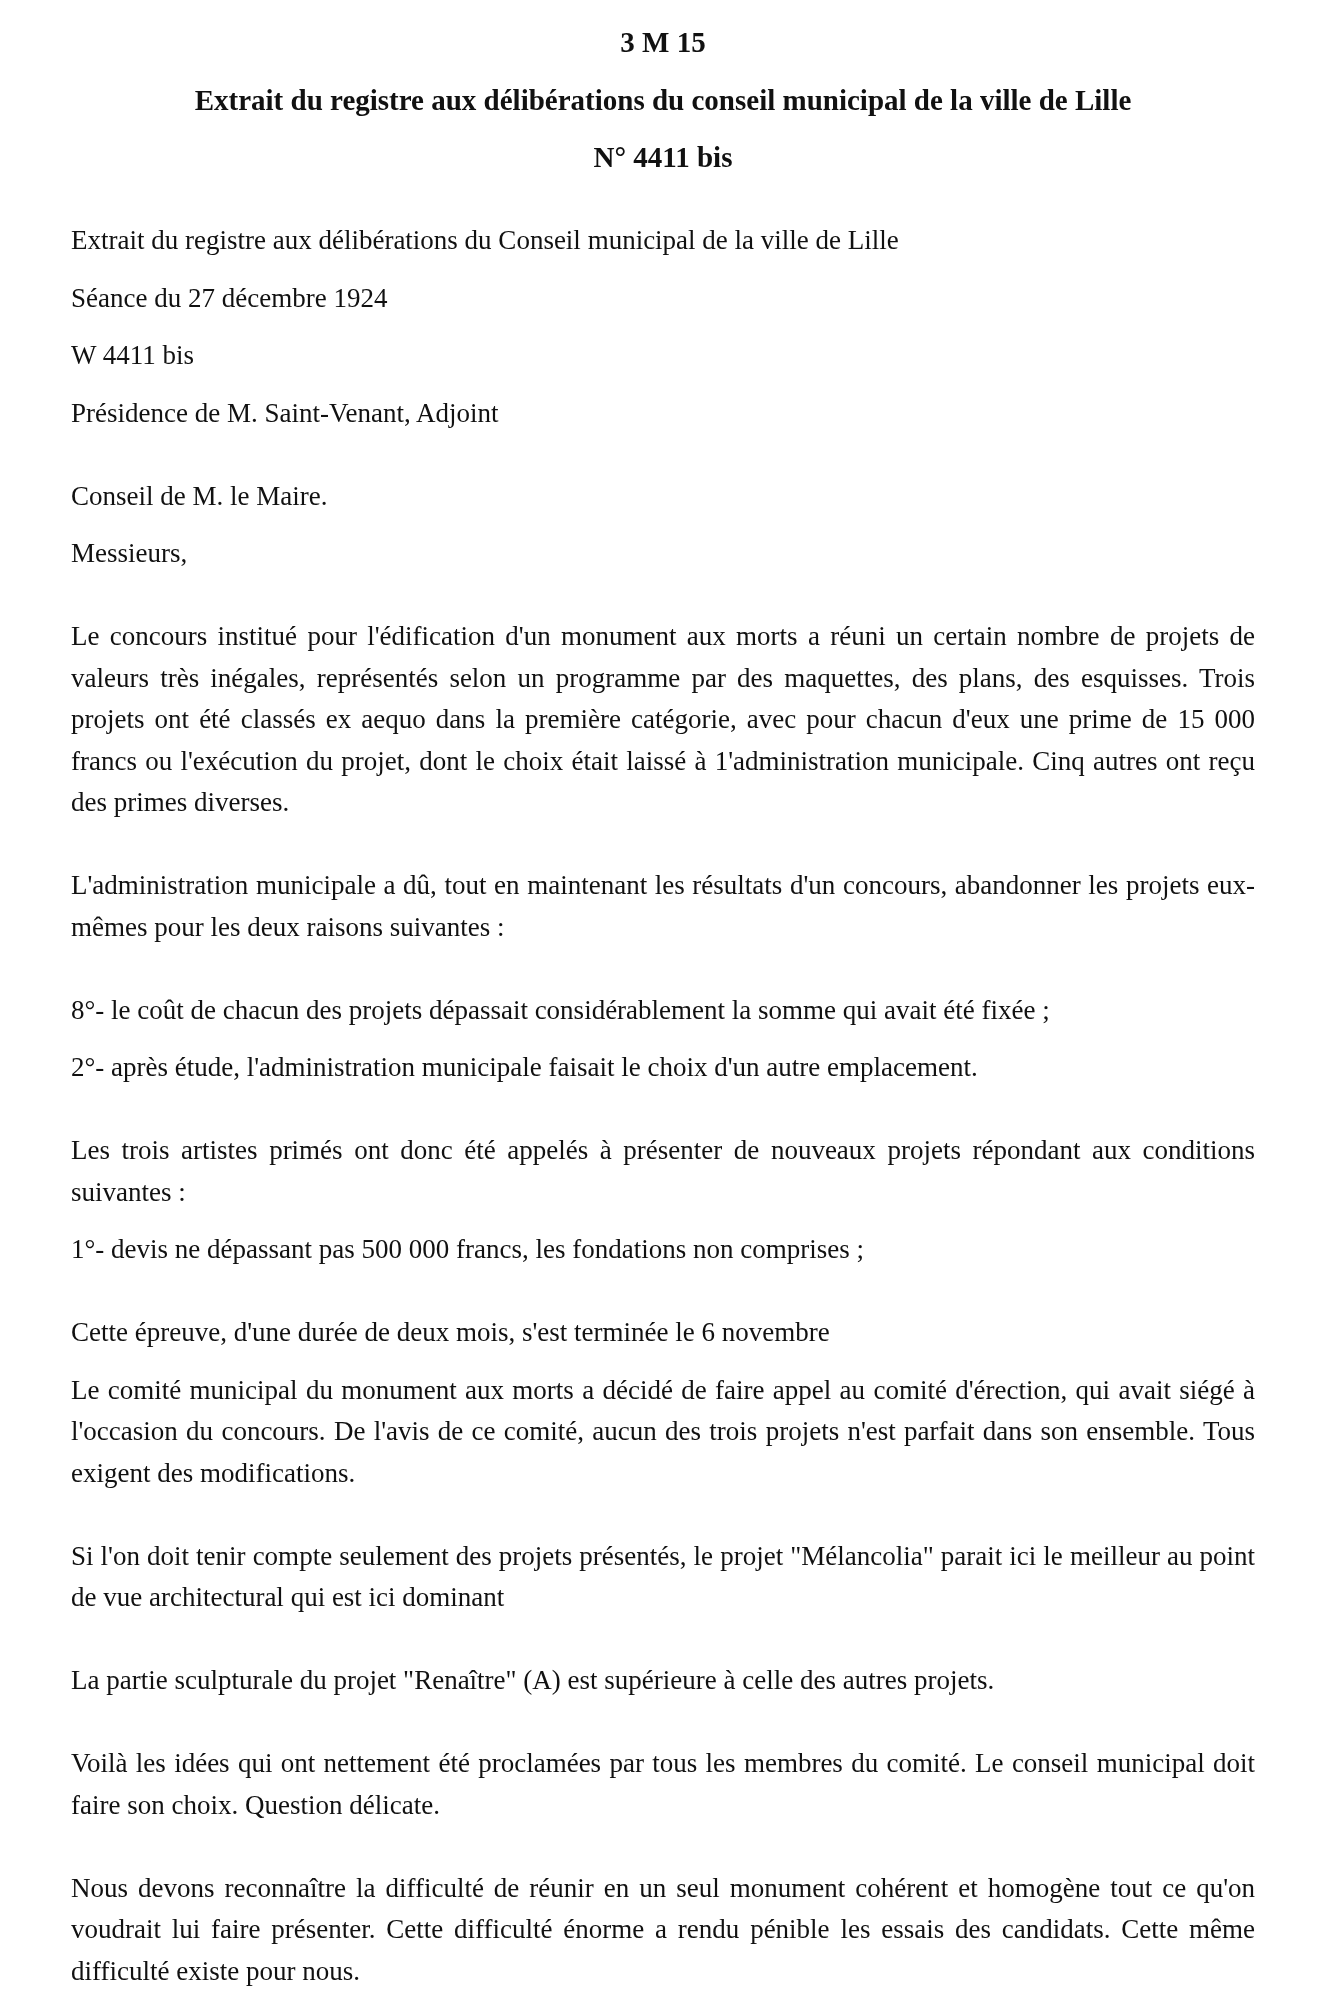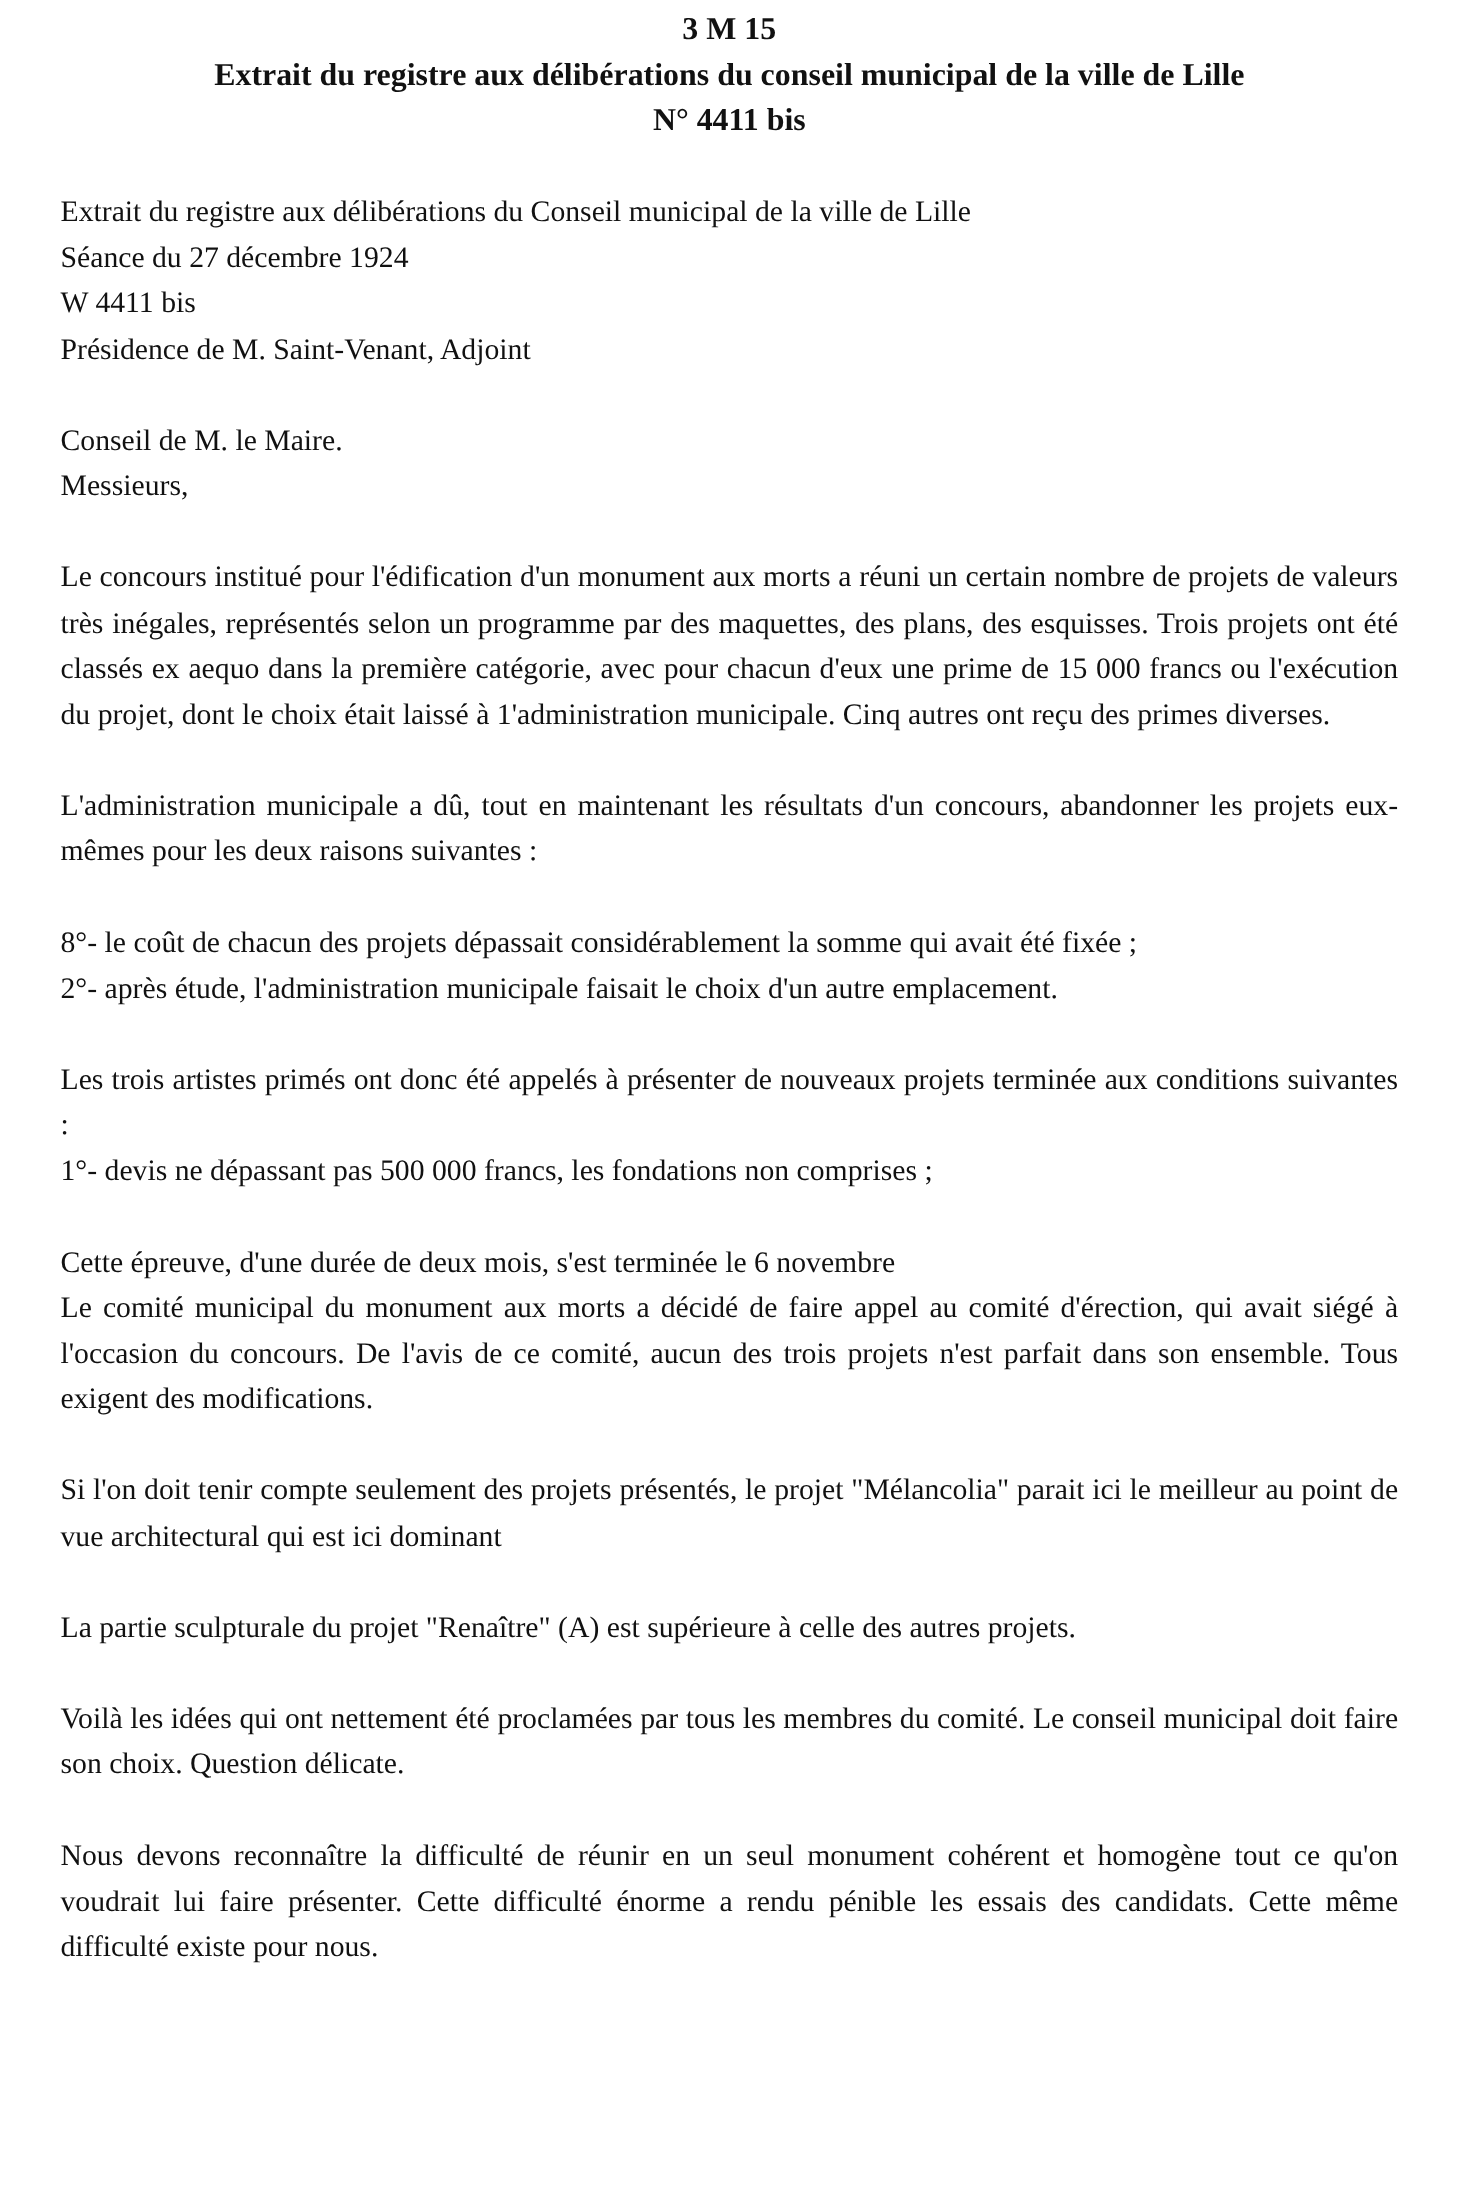--- a/index.html
+++ b/index.html
@@ -13,21 +13,21 @@
     height: 2000px;
     background: #ffffff;
     color: #111111;
     font-family: "Liberation Serif", "DejaVu Serif", serif;
     font-size: 27px;
     line-height: 41.5px;
     box-sizing: border-box;
     padding: 6px 66px 0 55px;
     overflow: hidden;
   }
-  p { margin: 0; }
+  p { margin: 16px; }
   .title-line {
     text-align: center;
     font-weight: bold;
     font-size: 29px;
   }
   .block + .block { margin-top: 41.5px; }
   .justify { text-align: justify; }
 </style>
 </head>
 <body>
@@ -59,21 +59,21 @@
   <div class="block">
     <p class="justify">L'administration municipale a dû, tout en maintenant les résultats d'un concours, abandonner les projets eux-mêmes pour les deux raisons suivantes :</p>
   </div>
 
   <div class="block">
     <p class="justify">8°- le coût de chacun des projets dépassait considérablement la somme qui avait été fixée ;</p>
     <p class="justify">2°- après étude, l'administration municipale faisait le choix d'un autre emplacement.</p>
   </div>
 
   <div class="block">
-    <p class="justify">Les trois artistes primés ont donc été appelés à présenter de nouveaux projets terminée aux conditions suivantes :</p>
+    <p class="justify">Les trois artistes primés ont donc été appelés à présenter de nouveaux projets répondant aux conditions suivantes :</p>
     <p class="justify">1°- devis ne dépassant pas 500 000 francs, les fondations non comprises ;</p>
   </div>
 
   <div class="block">
     <p class="justify">Cette épreuve, d'une durée de deux mois, s'est terminée le 6 novembre</p>
     <p class="justify">Le comité municipal du monument aux morts a décidé de faire appel au comité d'érection, qui avait siégé à l'occasion du concours. De l'avis de ce comité, aucun des trois projets n'est parfait dans son ensemble. Tous exigent des modifications.</p>
   </div>
 
   <div class="block">
     <p class="justify">Si l'on doit tenir compte seulement des projets présentés, le projet "Mélancolia" parait ici le meilleur au point de vue architectural qui est ici dominant</p>

